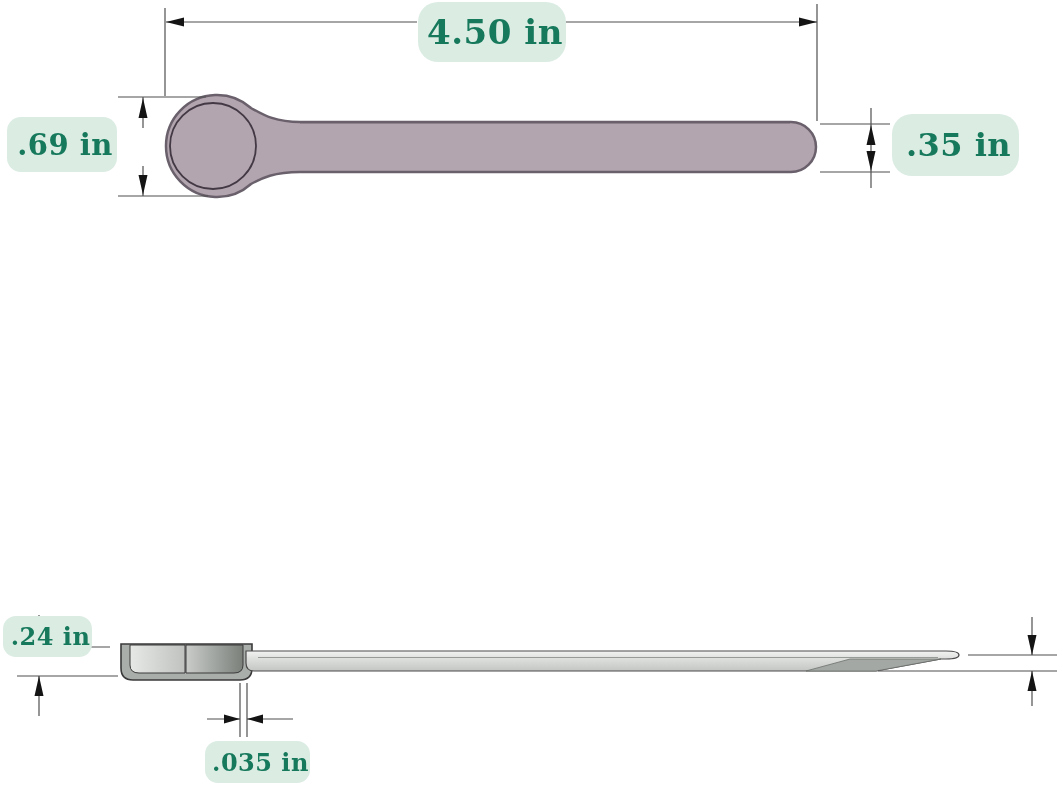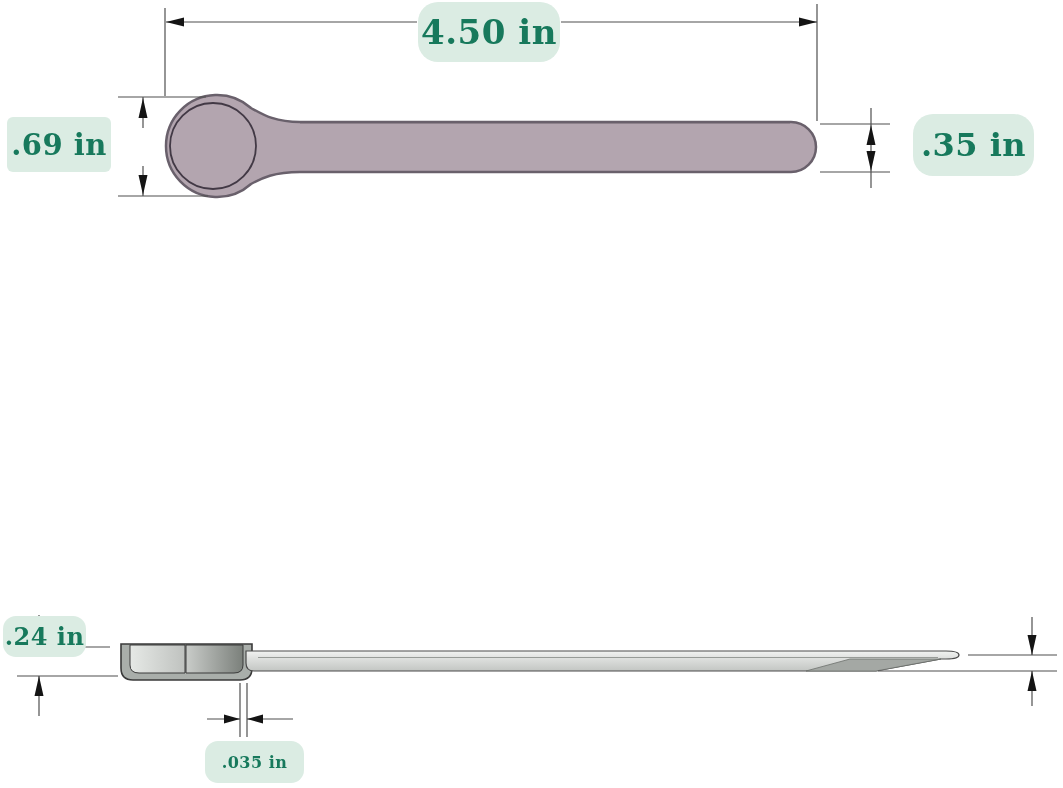--- a/index.html
+++ b/index.html
@@ -5,26 +5,27 @@
   html,body{margin:0;padding:0;background:#ffffff;}
   .stage{
     position:relative;width:1063px;height:788px;background:#ffffff;overflow:hidden;
     font-family:"DejaVu Serif","Liberation Serif",serif;
   }
   svg{position:absolute;left:0;top:0;}
   .dim-pill{
     position:absolute;display:flex;align-items:center;justify-content:center;
     background:#dbece3;color:#17795c;font-weight:700;letter-spacing:.5px;
     font-family:"DejaVu Serif","Liberation Serif",serif;
+    padding-left:6px;
   }
   .pill-length   {left:418px;top:2px;  width:142px;height:60px;border-radius:20px;font-size:34px;}
-  .pill-bowl-dia {left:7px;  top:117px;width:104px;height:55px;border-radius:6px;font-size:29px;}
-  .pill-width    {left:913px;top:114px;width:121px;height:62px;border-radius:20px;font-size:32px;}
+  .pill-bowl-dia {left:7px;  top:117px;width:104px;height:55px;border-radius:14px;font-size:29px;}
+  .pill-width    {left:892px;top:114px;width:121px;height:62px;border-radius:20px;font-size:32px;}
   .pill-depth    {left:3px;  top:572px;width:83px; height:41px;border-radius:13px;font-size:24px;margin-top:44px;}
-  .pill-wall     {left:205px;top:741px;width:99px; height:42px;border-radius:13px;font-size:16px;}
+  .pill-wall     {left:205px;top:741px;width:99px; height:42px;border-radius:13px;font-size:24px;}
   .pill-tip     {left:966px;top:703px;width:93px; height:42px;border-radius:13px;font-size:24px;}
   .dimline{stroke:#4f4f4f;stroke-width:1.2;fill:none;}
   .arrow{fill:#141414;stroke:none;}
 </style>
 </head>
 <body>
 
 <div class="stage">
 
   <svg width="1063" height="788" viewBox="0 0 1063 788">

